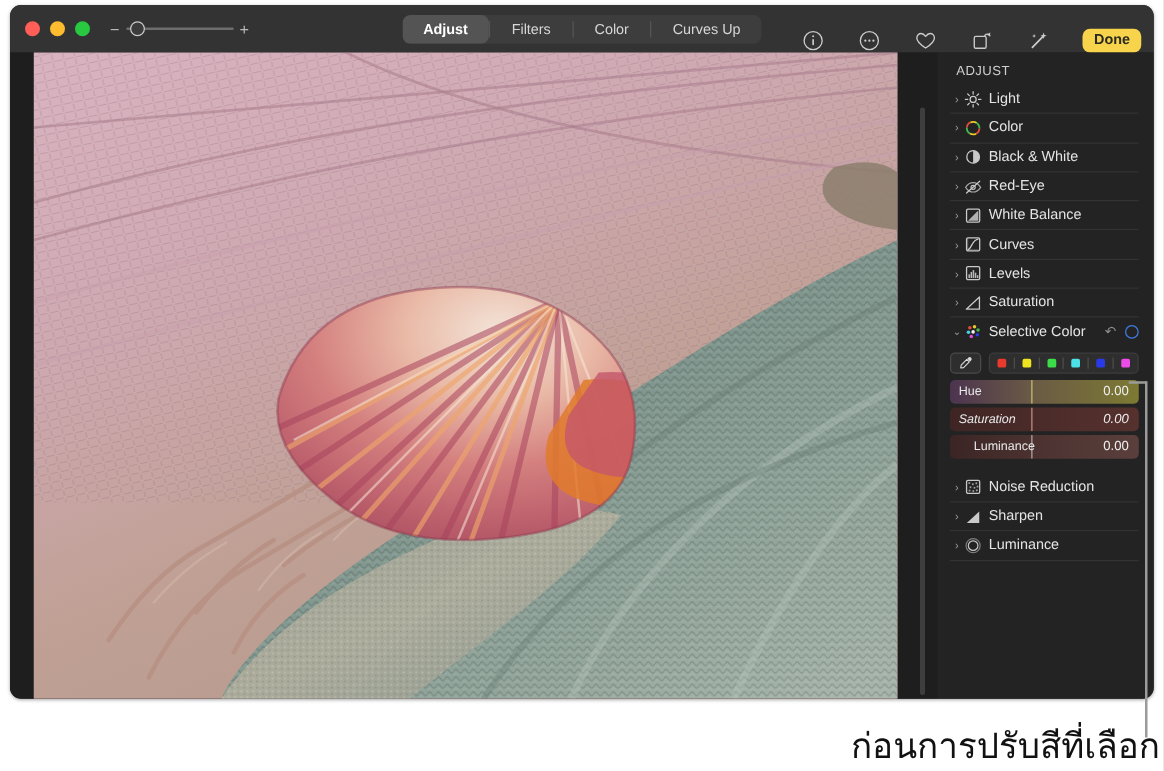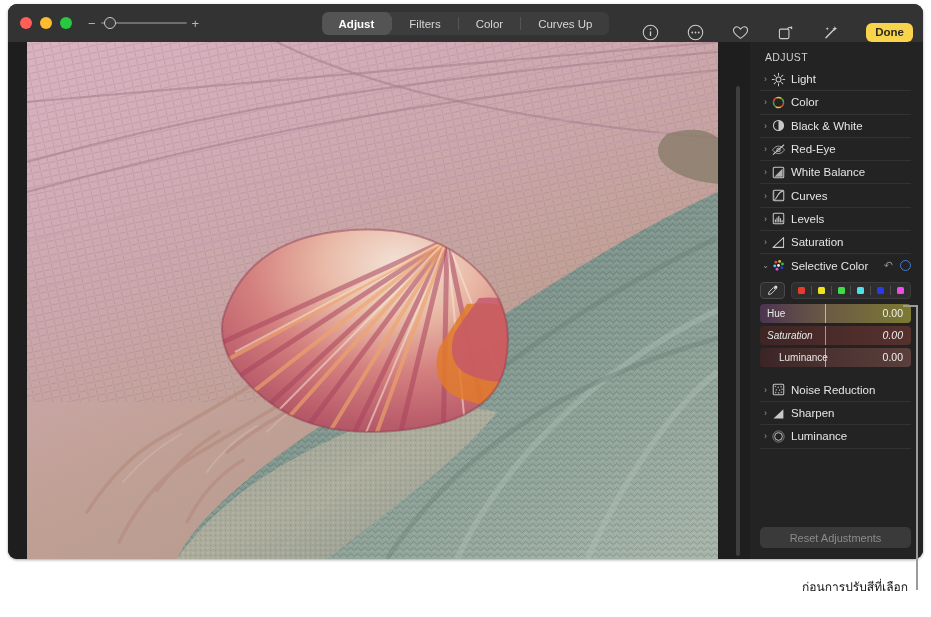--- a/index.html
+++ b/index.html
@@ -99,23 +99,23 @@
   .reset-btn{
     position:absolute;left:10px;bottom:11px;width:151px;height:21px;border-radius:5px;
     background:#3a3a3a;display:flex;align-items:center;justify-content:center;
     color:#8b8b8b;font-size:11px;
   }
 
   
   .callout-line{position:absolute;left:916px;top:305px;width:1.6px;height:285px;background:#9b9b9b;}
   .callout-tick{position:absolute;left:903px;top:305px;width:14px;height:1.6px;background:#9b9b9b;}
   .caption{
-    position:absolute;left:588px;top:580px;width:320px;text-align:right;
+    position:absolute;left:608px;top:580px;width:320px;text-align:right;
     font-family:"DejaVu Sans","Liberation Sans",sans-serif;
-    font-size:12px;color:#111111;line-height:1.2;
+    font-size:28px;color:#111111;line-height:1.2;
   }
 </style>
 </head>
 <body>
 
 <div class="app-window">
 
   <div class="toolbar">
 
     <div class="traffic">
@@ -485,19 +485,18 @@
 
     <div class="row">
       <span class="chev">›</span>
       <svg class="row-icon" viewBox="0 0 16 16">
         <circle cx="8" cy="8" r="6" fill="none" stroke="currentColor" stroke-width="1" opacity=".55"></circle>
         <circle cx="8" cy="8" r="4.1" fill="none" stroke="currentColor" stroke-width="1"></circle>
       </svg>
       <span class="row-label">Luminance</span>
     </div>
 
-    <div class="reset-btn">Reset Adjustments</div>
   </div>
 </div>
 
 <div class="callout-tick"></div>
 <div class="callout-line"></div>
 <div class="caption">ก่อนการปรับสีที่เลือก</div>
 
 </body></html>

